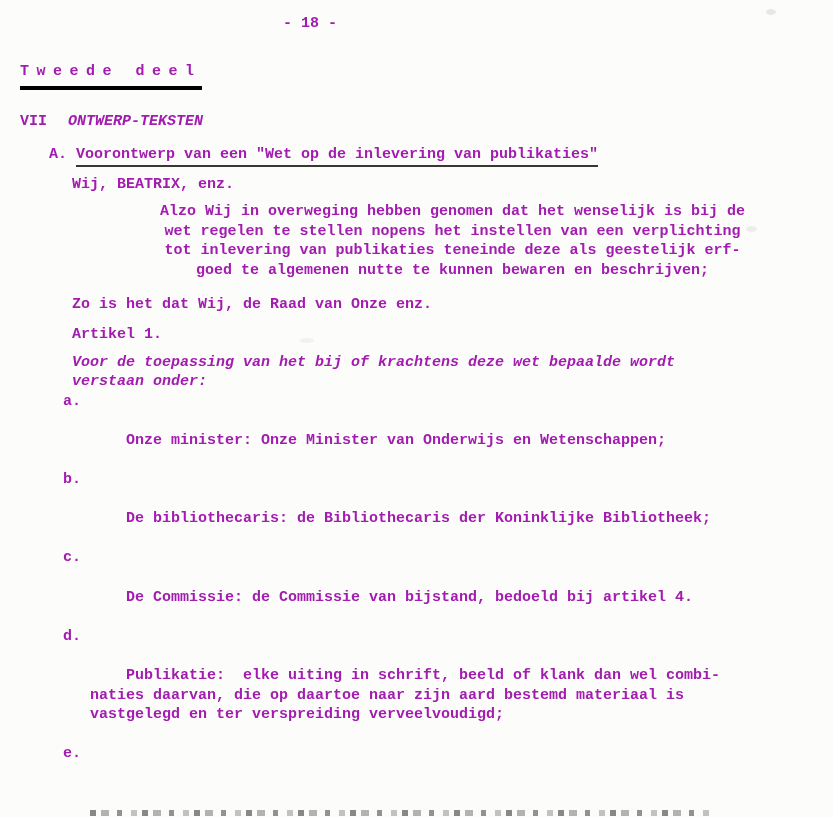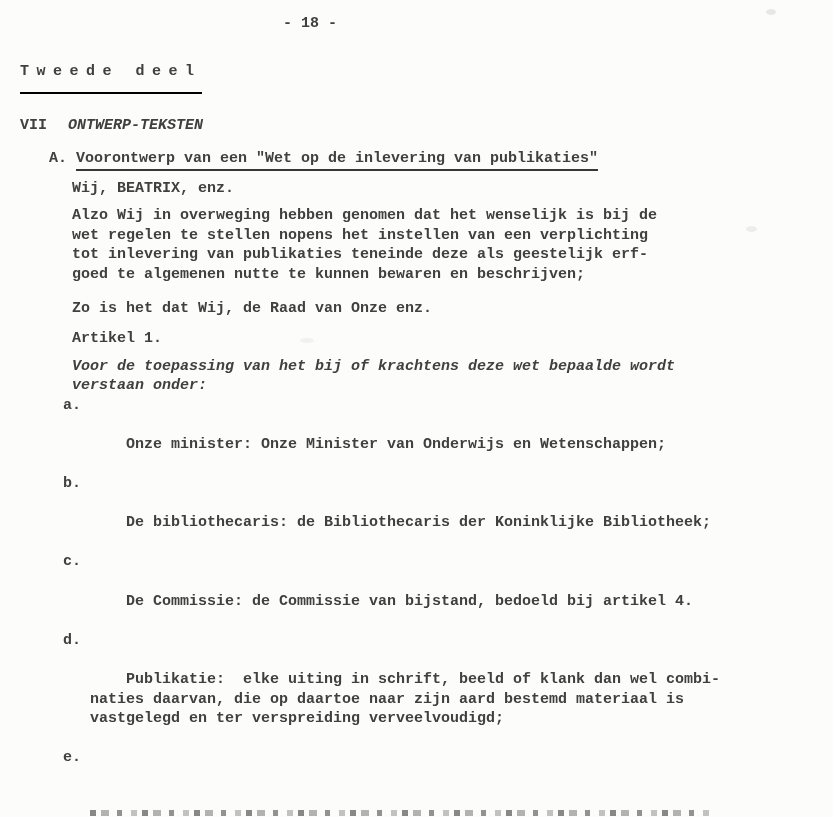--- a/index.html
+++ b/index.html
@@ -6,50 +6,50 @@
   .page {
     position: relative;
     width: 833px;
     height: 817px;
     background: #fcfcfa;
     overflow: hidden;
     font-family: "Liberation Mono", "DejaVu Sans Mono", monospace;
     font-size: 15px;
     line-height: 19.6px;
     font-weight: 600;
-    color: #404040;
+    color: #a21caf;
     box-sizing: border-box;
   }
   .pageno { padding-top: 14px; margin-left: 283px; }
   .part-heading {
     margin: 28px 0 0 20px;
     letter-spacing: 0.5em;
   }
   .part-heading .ul-strong {
-    border-bottom: 2px solid #000000;
-    padding-bottom: 11px;
+    border-bottom: 4px solid #000000;
+    padding-bottom: 5px;
     display: inline-block;
   }
   .section-row { margin: 22px 0 0 20px; }
   .section-row .numeral { display: inline-block; }
   .section-row .sec-title { display: inline-block; margin-left: 12px; font-style: italic; }
   .subsection {
     position: relative;
     margin: 13px 0 0 49px;
     padding-left: 27px;
   }
   .subsection .marker { position: absolute; left: 0; top: 0; }
   .ul {
     border-bottom: 2px solid #3a3733;
     padding-bottom: 1px;
     display: inline-block;
   }
   .body-block { margin-left: 72px; white-space: pre-wrap; }
   .mt-royal   { margin-top: 8px; }
-  .mt-par     { margin-top: 7px; }
+  .mt-par     { margin-top: 7px; text-align: center; }
   .mt-enact   { margin-top: 15px; }
   .mt-defhead { margin-top: 10px; }
   .mt-article { margin-top: 10px; }
   .mt-intro   { margin-top: 8px; font-style: italic; }
   .item {
     position: relative;
     margin-left: 63px;
     padding-left: 27px;
     white-space: pre-wrap;
   }

